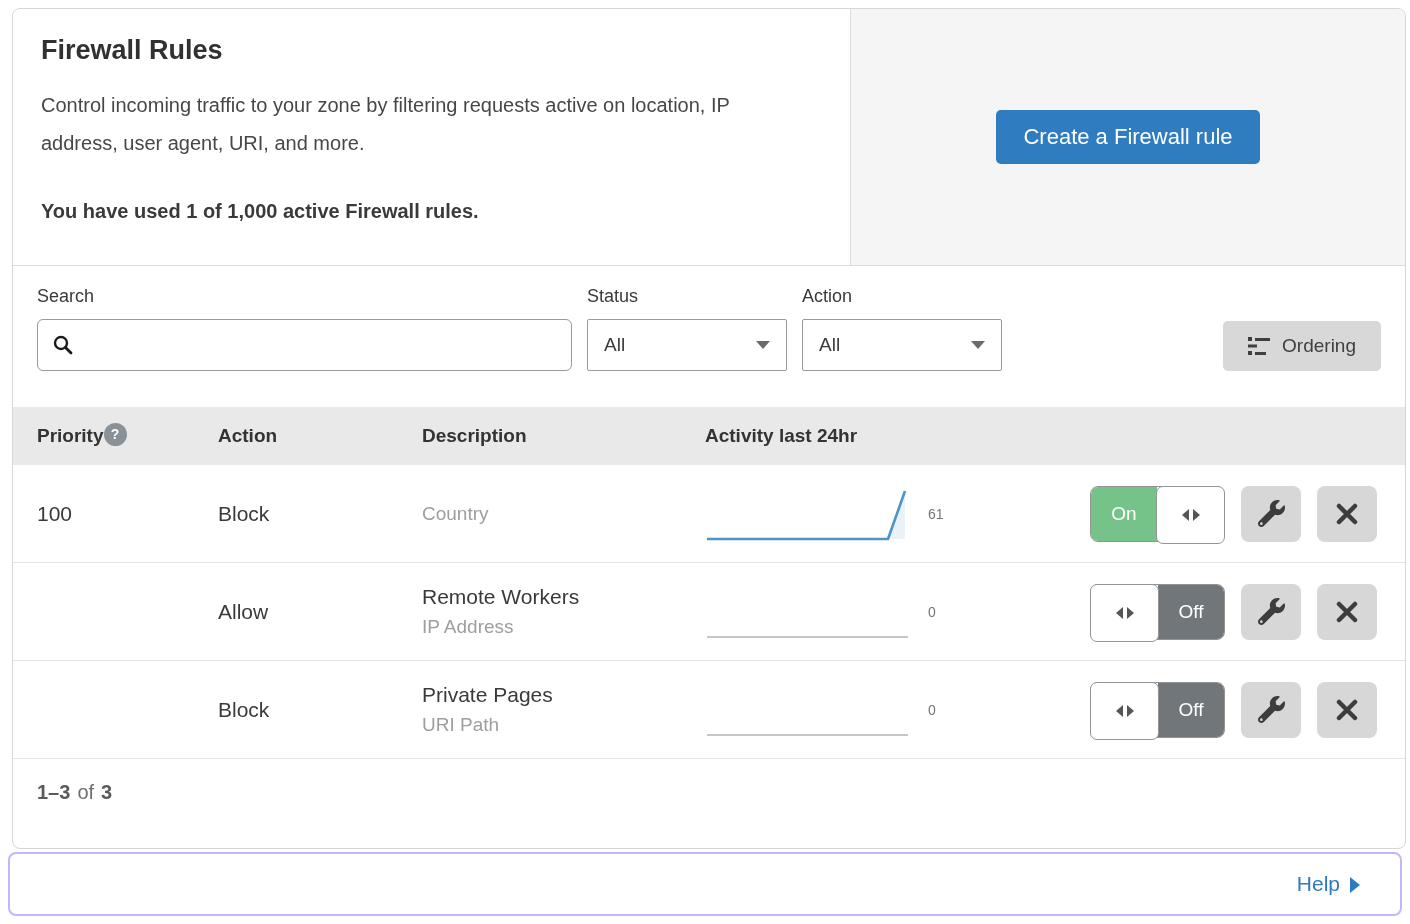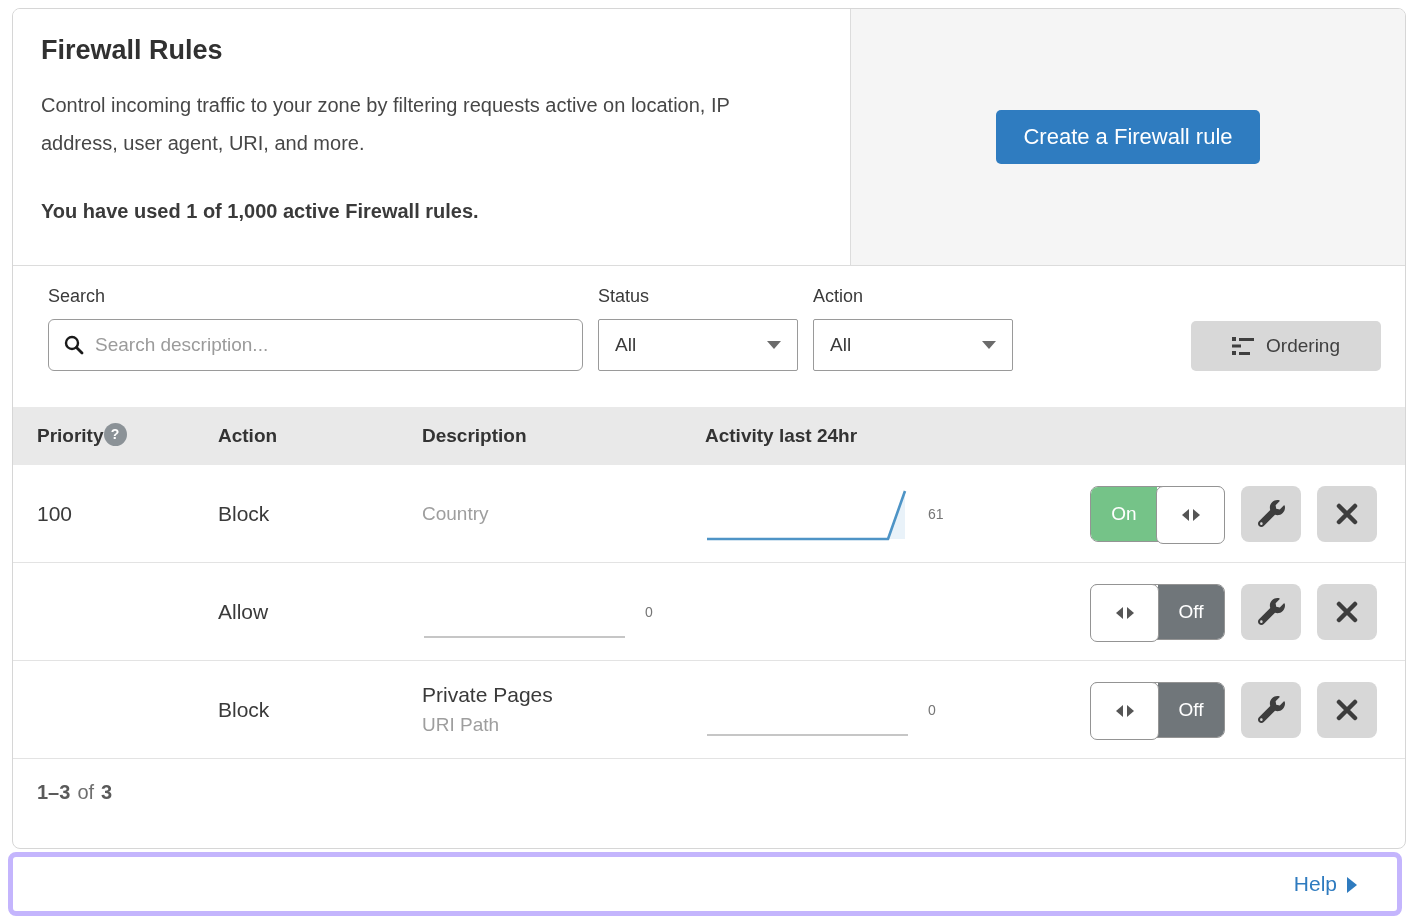--- a/index.html
+++ b/index.html
@@ -19,34 +19,34 @@
   .page-desc { font-size:20px; line-height:38px; color:#474747; max-width:765px; }
   .usage-note { font-size:20px; font-weight:bold; color:#3a3a3a; margin-top:38px; }
   .header-right { flex:1; background:#f5f5f5; border-left:1px solid #dcdcdc;
     display:flex; align-items:center; justify-content:center; }
   .create-btn { background:#2f7cc0; color:#fff; border:none; border-radius:5px;
     font-size:22px; padding:14px 27px; cursor:pointer; font-family:inherit; }
 
   
   .filter-section { display:flex; gap:15px; padding:20px 24px 36px; }
   .filter-group label { display:block; font-size:18px; color:#3a3a3a; margin-bottom:12px; }
-  .search-group { width:535px;margin-left:11px; }
+  .search-group { width:535px; }
   .search-box { display:flex; align-items:center; height:52px; border:1px solid #9a9a9a;
     border-radius:6px; padding:0 14px; background:#fff; }
   .search-box svg { flex:none; margin-right:10px; }
   .search-box input { border:none; outline:none; flex:1; font-size:19px;
     font-family:inherit; color:#333; background:transparent; }
   .search-box input::placeholder { color:#9b9b9b; }
   .select-box { width:200px; height:52px; border:1px solid #9a9a9a; border-radius:2px;
     display:flex; align-items:center; padding:0 16px; font-size:19px; color:#3a3a3a;
     background:#fff; cursor:pointer; }
   .select-caret { margin-left:auto; width:0; height:0;
     border-left:7px solid transparent; border-right:7px solid transparent;
     border-top:8px solid #6b6b6b; }
-  .ordering-btn { margin-left:auto; align-self:flex-end; height:50px; padding:0 41px;
+  .ordering-btn { margin-left:auto; align-self:flex-end; height:50px; padding:0 25px;
     background:#d8d8d8; border:none; border-radius:5px; font-size:19px; color:#3f3f3f;
     display:flex; align-items:center; gap:12px; cursor:pointer; font-family:inherit; }
 
   
   .table-header { display:flex; align-items:center; height:58px; background:#e9e9e9;
     font-size:19px; font-weight:bold; color:#333; padding-left:24px; }
   .c-priority { width:181px; display:flex; align-items:center; }
   .c-action   { width:204px; }
   .c-desc     { width:283px; }
   .help-circle { width:23px; height:23px; border-radius:50%; background:#8b9297;
@@ -79,21 +79,21 @@
   .icon-btn { width:60px; height:56px; background:#d7d7d7; border:none; border-radius:8px;
     display:flex; align-items:center; justify-content:center; cursor:pointer; }
 
   
   .pagination { display:flex; align-items:center; height:67px; padding-left:24px;
     font-size:20px; color:#6e6e6e; gap:7px; }
   .pagination .bold { font-weight:bold; color:#5a5a5a; }
 
   
   .help-card { position:absolute; left:8px; top:852px; width:1394px; height:64px;
-    border:5px solid #c4b5fd; border-radius:8px; background:#fff;
+    border:2px solid #c4b5fd; border-radius:8px; background:#fff;
     display:flex; align-items:center; justify-content:flex-end; padding-right:40px; }
   .help-link { display:flex; align-items:center; gap:10px; color:#2f7bbf;
     font-size:21px; text-decoration:none; cursor:pointer; }
   .help-arrow { width:0; height:0; border-top:8px solid transparent;
     border-bottom:8px solid transparent; border-left:10px solid #2f7bbf; margin-top:2px; }
 </style>
 </head>
 <body>
 
 <div class="main-card">
@@ -110,21 +110,20 @@
   </div>
 
   <div class="filter-section">
     <div class="filter-group search-group">
       <label>Search</label>
       <div class="search-box">
         <svg width="22" height="22" viewBox="0 0 22 22">
           <circle cx="9" cy="9" r="6" fill="none" stroke="#1a1a1a" stroke-width="2.4"></circle>
           <line x1="13.5" y1="13.5" x2="19" y2="19" stroke="#1a1a1a" stroke-width="2.8" stroke-linecap="round"></line>
         </svg>
-        <input type="text" placeholder="Search description..." style="">
       </div>
     </div>
     <div class="filter-group">
       <label>Status</label>
       <div class="select-box">
         <span>All</span>
         <span class="select-caret"></span>
       </div>
     </div>
     <div class="filter-group">
@@ -186,20 +185,24 @@
         <svg width="22" height="22" viewBox="0 0 22 22">
           <path d="M3 3 L19 19 M19 3 L3 19" stroke="#3d3d3d" stroke-width="4.5" stroke-linecap="round"></path>
         </svg>
       </button>
     </div>
   </div>
 
   <div class="trow">
     <div class="c-priority"></div>
     <div class="c-action">Allow</div>
+    <div class="c-desc">
+      <div class="desc-title">Remote Workers</div>
+      <div class="desc-sub">IP Address</div>
+    </div>
     <div class="c-spark">
       <svg width="205" height="60" viewBox="0 0 205 60">
         <line x1="2" y1="55" x2="203" y2="55" stroke="#c6c6c6" stroke-width="2"></line>
       </svg>
     </div>
     <div class="c-count">0</div>
     <div class="controls">
       <div class="toggle">
         <span class="tog-handle">
           <span class="tri-l"></span>

